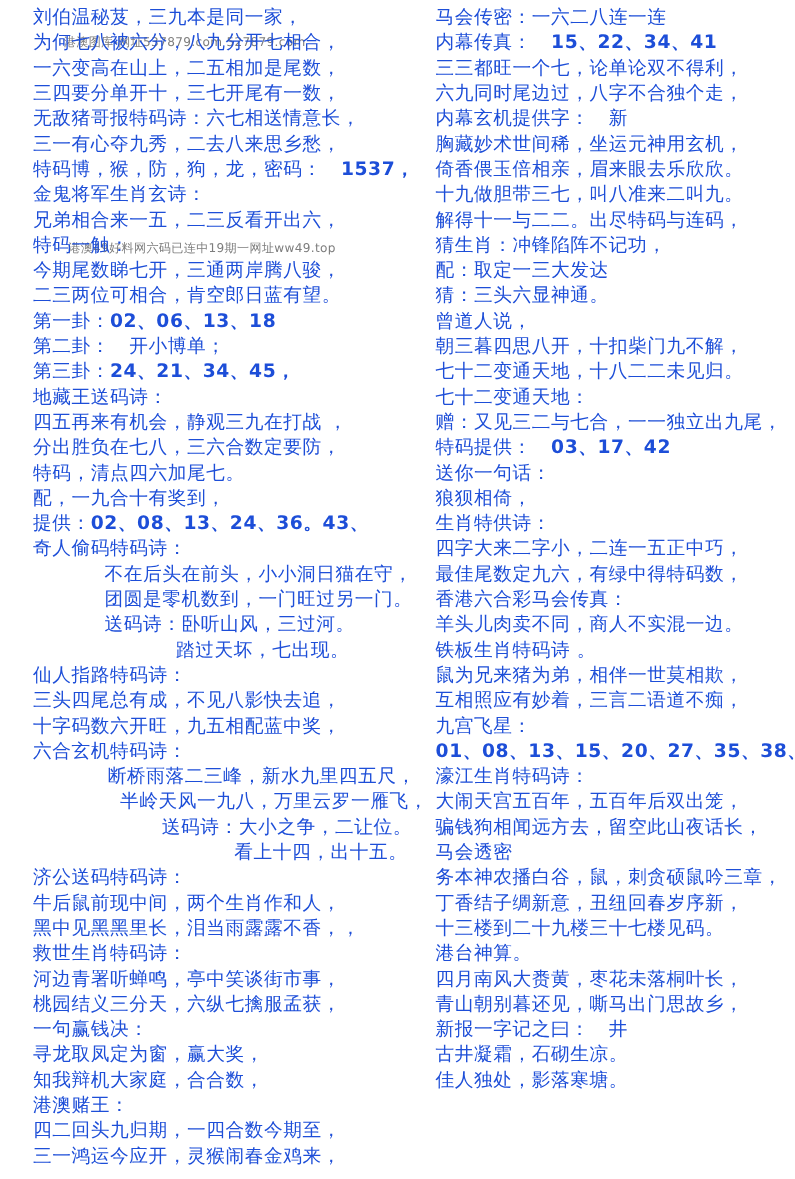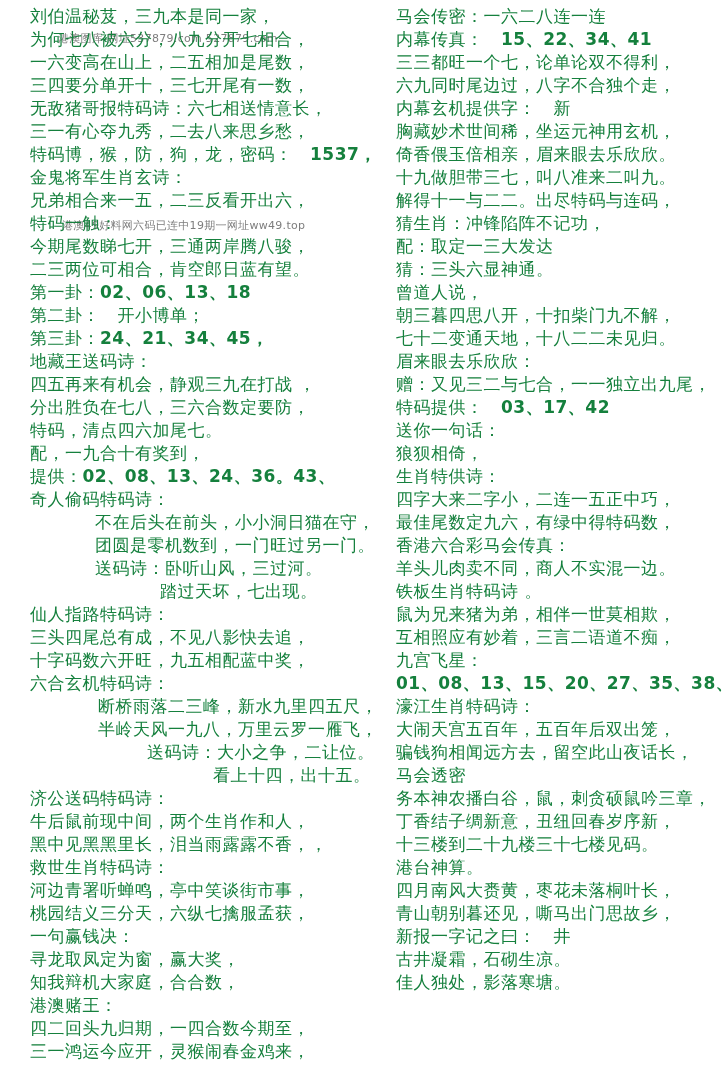--- a/index.html
+++ b/index.html
@@ -1,21 +1,21 @@
 <!DOCTYPE html>
 <html><head>
 <meta charset="utf-8">
 <style>
   html,body{margin:0;padding:0;}
   body{
     width:723px;height:1072px;position:relative;background:#ffffff;overflow:hidden;
     font-family:"DejaVu Sans","Liberation Sans",sans-serif;
   }
   .column{
-    position:absolute;color:#15803d;font-size:17px;line-height:23px;
+    position:absolute;color:#1d4ed8;font-size:17px;line-height:23px;
     white-space:nowrap;letter-spacing:0.5px;
   }
   .line{height:23px;}
   .bold{font-weight:bold;}
   .watermark{
     position:absolute;font-size:11px;color:#7d7d7d;
     white-space:nowrap;letter-spacing:0.3px;margin-left:25px;
   }
 </style>
 </head>
@@ -49,21 +49,21 @@
       <div class="line"><span>奇人偷码特码诗：</span></div>
       <div class="line" style="padding-left: 65px;"><span>不在后头在前头，小小洞日猫在守，</span></div>
       <div class="line" style="padding-left: 65px;"><span>团圆是零机数到，一门旺过另一门。</span></div>
       <div class="line" style="padding-left: 65px;"><span>送码诗：卧听山风，三过河。</span></div>
       <div class="line" style="padding-left: 130px;"><span>踏过天坏，七出现。</span></div>
       <div class="line"><span>仙人指路特码诗：</span></div>
       <div class="line"><span>三头四尾总有成，不见八影快去追，</span></div>
       <div class="line"><span>十字码数六开旺，九五相配蓝中奖，</span></div>
       <div class="line"><span>六合玄机特码诗：</span></div>
       <div class="line" style="padding-left: 68px;"><span>断桥雨落二三峰，新水九里四五尺，</span></div>
-      <div class="line" style="padding-left: 68px;"><span>半岭天风一九八，万里云罗一雁飞，</span></div>
+      <div class="line" style="padding-left: 68px; text-align: center;"><span>半岭天风一九八，万里云罗一雁飞，</span></div>
       <div class="line" style="padding-left: 117px;"><span>送码诗：大小之争，二让位。</span></div>
       <div class="line" style="padding-left: 183px;"><span>看上十四，出十五。</span></div>
       <div class="line"><span>济公送码特码诗：</span></div>
       <div class="line"><span>牛后鼠前现中间，两个生肖作和人，</span></div>
       <div class="line"><span>黑中见黑黑里长，泪当雨露露不香，，</span></div>
       <div class="line"><span>救世生肖特码诗：</span></div>
       <div class="line"><span>河边青署听蝉鸣，亭中笑谈街市事，</span></div>
       <div class="line"><span>桃园结义三分天，六纵七擒服孟获，</span></div>
       <div class="line"><span>一句赢钱决：</span></div>
       <div class="line"><span>寻龙取凤定为窗，赢大奖，</span></div>
@@ -81,21 +81,21 @@
       <div class="line"><span>胸藏妙术世间稀，坐运元神用玄机，</span></div>
       <div class="line"><span>倚香偎玉倍相亲，眉来眼去乐欣欣。</span></div>
       <div class="line"><span>十九做胆带三七，叫八准来二叫九。</span></div>
       <div class="line"><span>解得十一与二二。出尽特码与连码，</span></div>
       <div class="line"><span>猜生肖：冲锋陷阵不记功，</span></div>
       <div class="line"><span>配：取定一三大发达</span></div>
       <div class="line"><span>猜：三头六显神通。</span></div>
       <div class="line"><span>曾道人说，</span></div>
       <div class="line"><span>朝三暮四思八开，十扣柴门九不解，</span></div>
       <div class="line"><span>七十二变通天地，十八二二未见归。</span></div>
-      <div class="line"><span>眉来眼去乐欣欣：</span></div>
+      <div class="line"><span>七十二变通天地：</span></div>
       <div class="line"><span>赠：又见三二与七合，一一独立出九尾，</span></div>
       <div class="line"><span>特码提供：　</span><span class="bold">03、17、42</span></div>
       <div class="line"><span>送你一句话：</span></div>
       <div class="line"><span>狼狈相倚，</span></div>
       <div class="line"><span>生肖特供诗：</span></div>
       <div class="line"><span>四字大来二字小，二连一五正中巧，</span></div>
       <div class="line"><span>最佳尾数定九六，有绿中得特码数，</span></div>
       <div class="line"><span>香港六合彩马会传真：</span></div>
       <div class="line"><span>羊头儿肉卖不同，商人不实混一边。</span></div>
       <div class="line"><span>铁板生肖特码诗 。</span></div>

